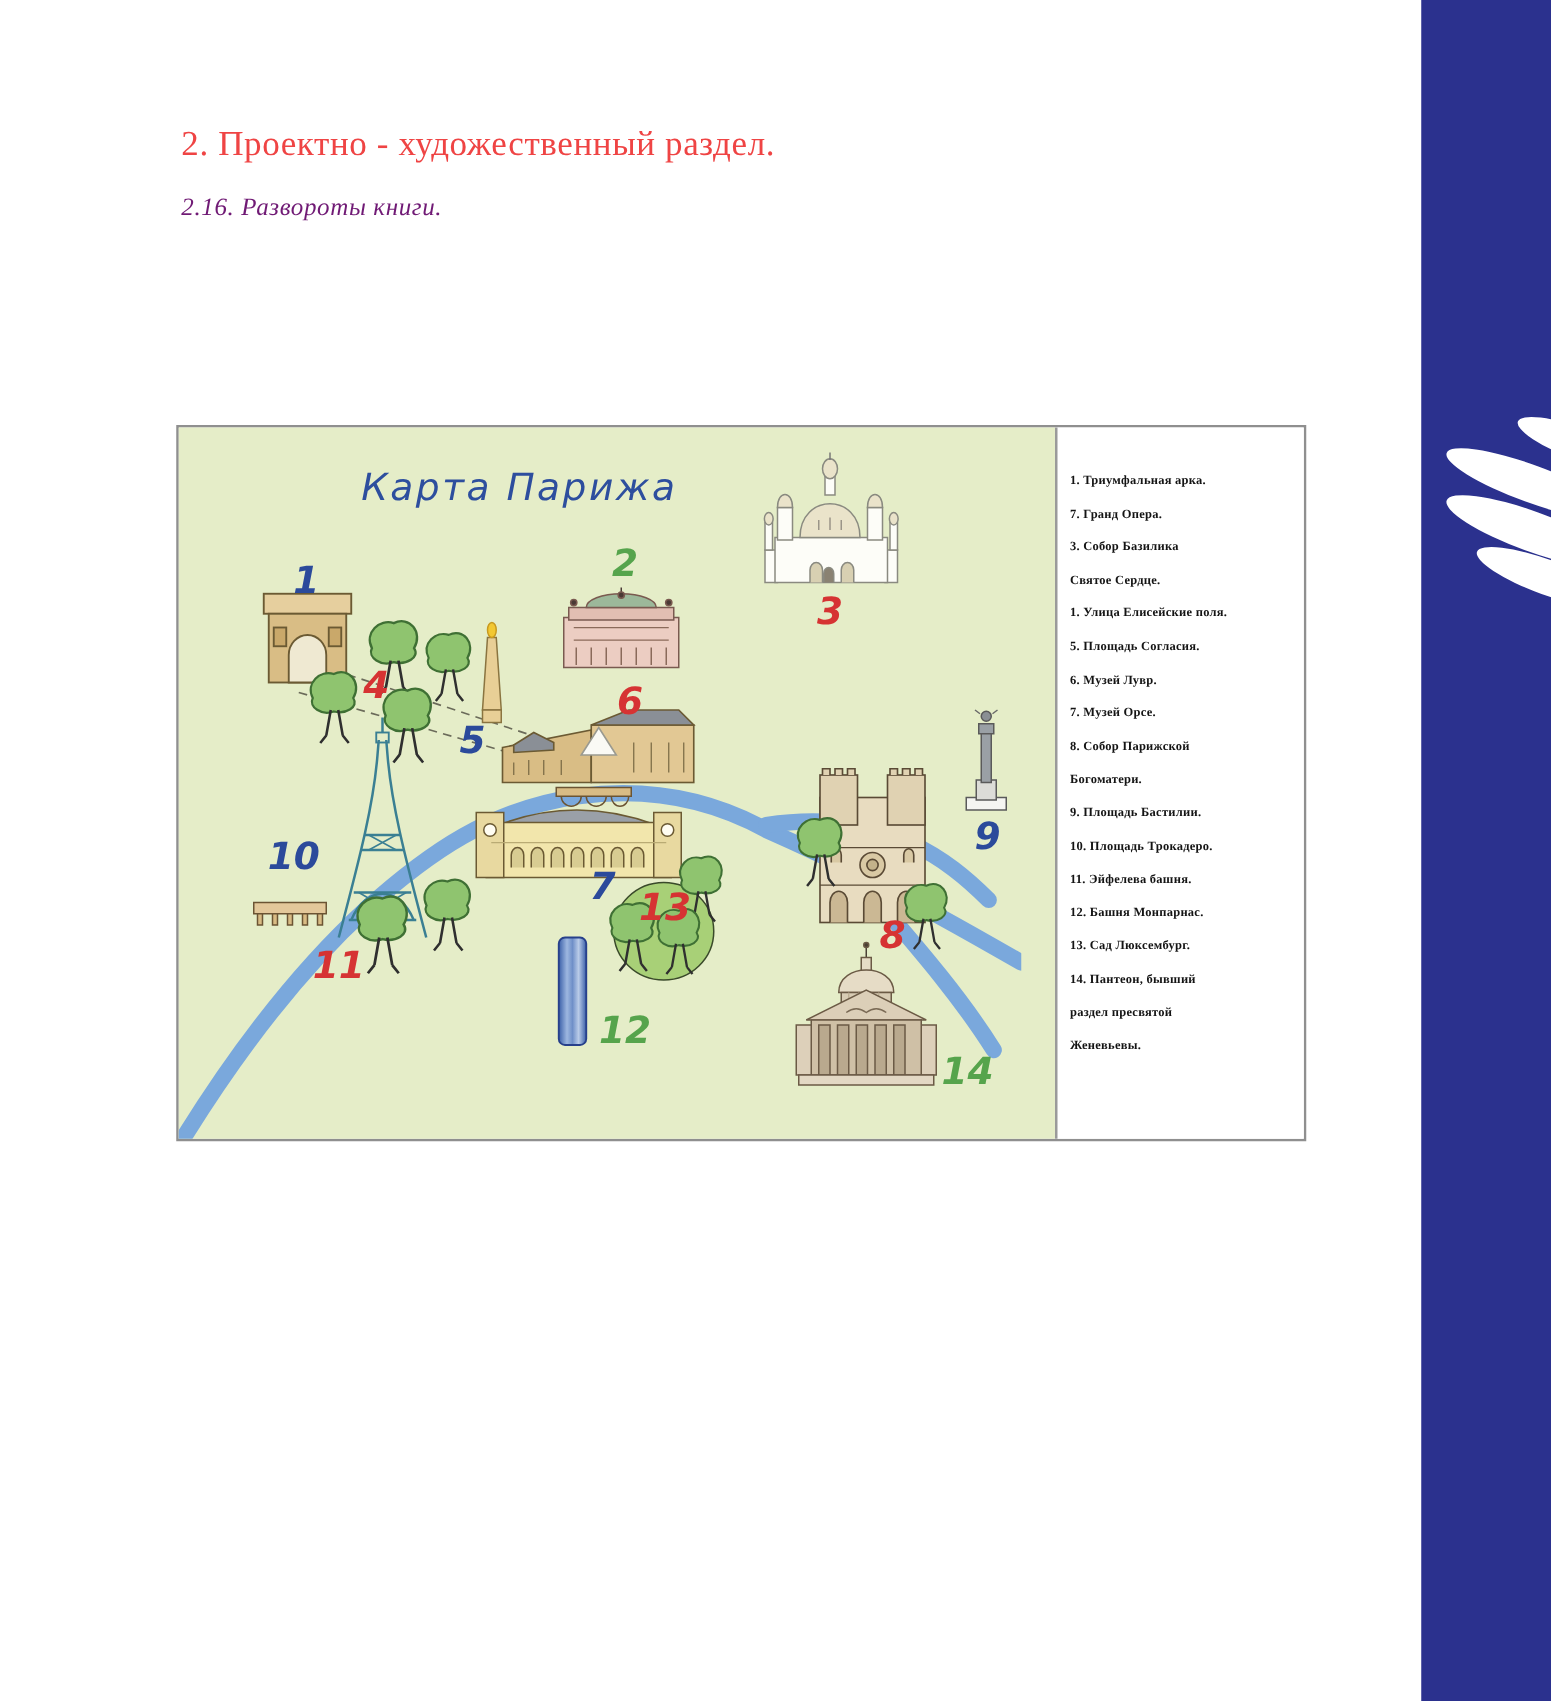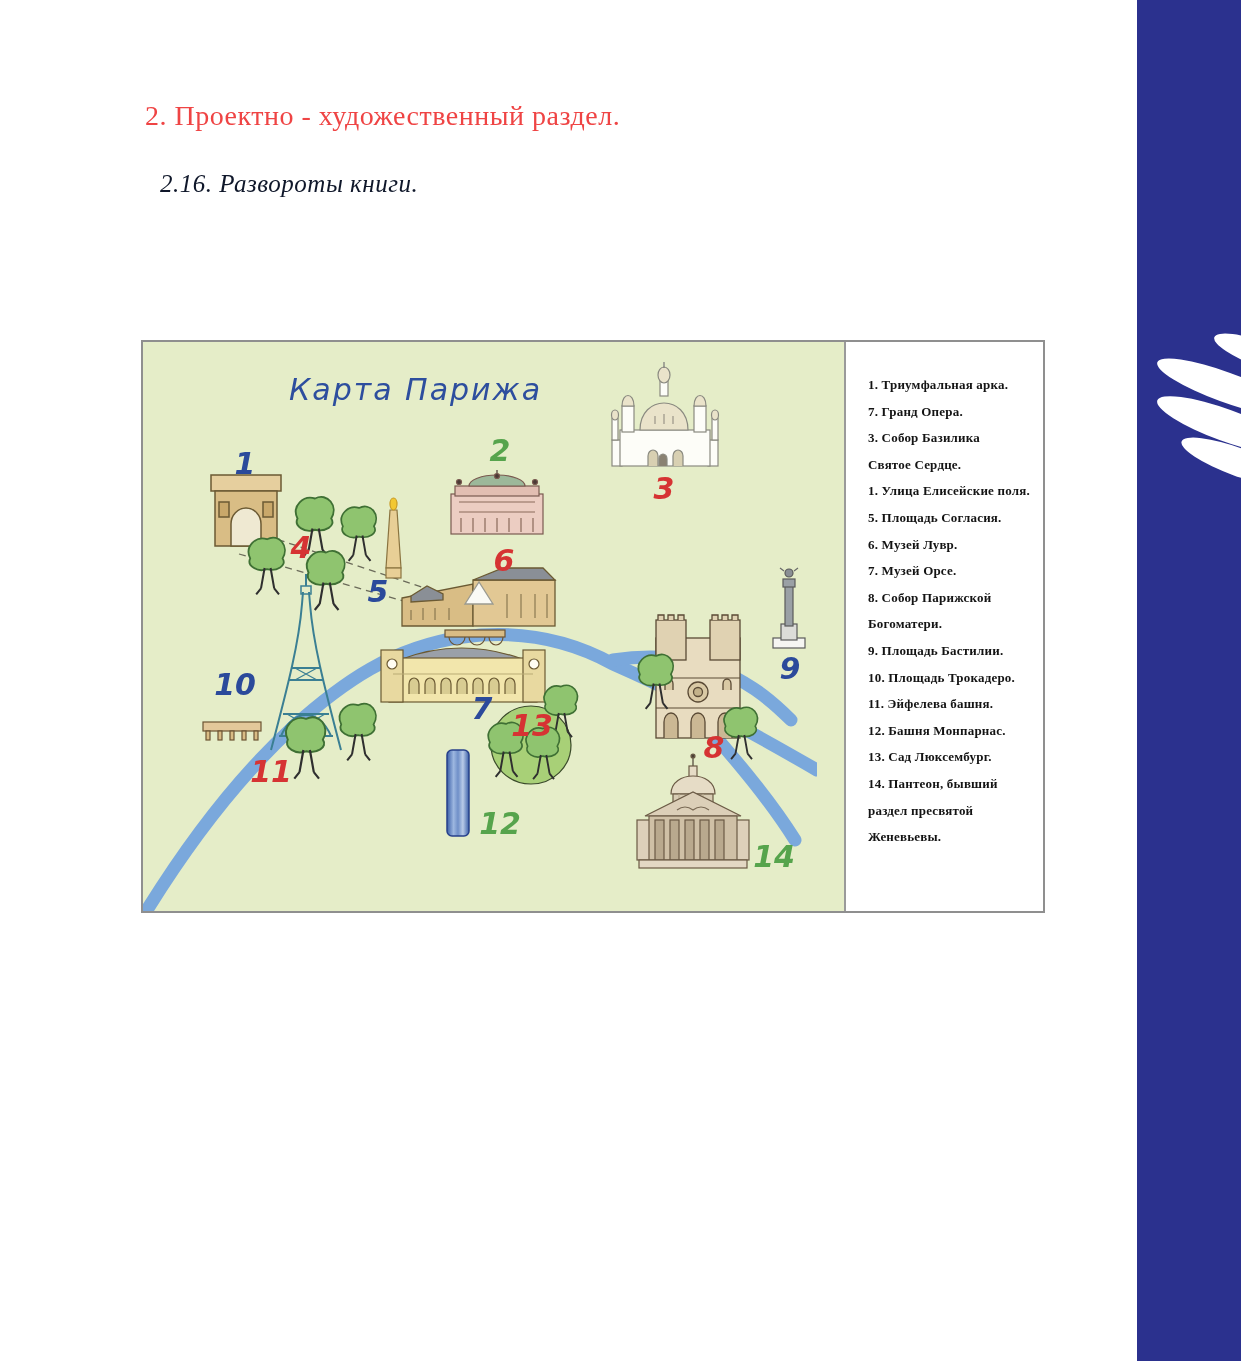--- a/index.html
+++ b/index.html
@@ -5,36 +5,36 @@
   html,body{margin:0;padding:0;}
   body{
     width:1241px;height:1361px;background:#ffffff;position:relative;overflow:hidden;
     font-family:"Liberation Serif",serif;
   }
   .heading{
     position:absolute;left:145px;top:100px;margin:0;
     font-size:28px;font-weight:400;color:#ef4444;letter-spacing:.5px;
   }
   .subheading{
-    position:absolute;left:145px;top:155px;margin:15px;
-    font-size:25px;font-weight:400;font-style:italic;color:#0f172a;letter-spacing:.5px;
+    position:absolute;left:145px;top:155px;margin:0;
+    font-size:20px;font-weight:400;font-style:italic;color:#701a75;letter-spacing:.5px;
   }
   .spread{
     position:absolute;left:141px;top:340px;width:904px;height:573px;
     border:2px solid #8f8f8f;box-sizing:border-box;display:flex;background:#fff;
   }
   .map-panel{width:701px;height:100%;background:#e5edc8;position:relative;flex:0 0 auto;}
   .map-panel svg{position:absolute;left:0;top:0;}
   .legend-panel{
     flex:1;background:#ffffff;border-left:2px solid #9a9a9a;
     padding:30px 6px 0 10px;box-sizing:border-box;
   }
   .legend-line{
-    font-family:"Liberation Serif",serif;font-size:13px;font-weight:bold;
-    color:#141414;line-height:26.6px;letter-spacing:.2px;white-space:nowrap;margin-left:12px;
+    font-family:"Liberation Serif",serif;font-size:10px;font-weight:bold;
+    color:#141414;line-height:26.6px;letter-spacing:.2px;white-space:nowrap;
   }
   .side-band{
     position:absolute;left:1137px;top:0;width:104px;height:1361px;
     background:#2b318e;overflow:hidden;
   }
   text.mk{
     font-family:"DejaVu Sans",sans-serif;font-size:30px;font-weight:bold;
     font-style:italic;text-anchor:middle;
   }
   .mk-blue{fill:#2b4a9b}.mk-red{fill:#d63333}.mk-green{fill:#56a44c}

